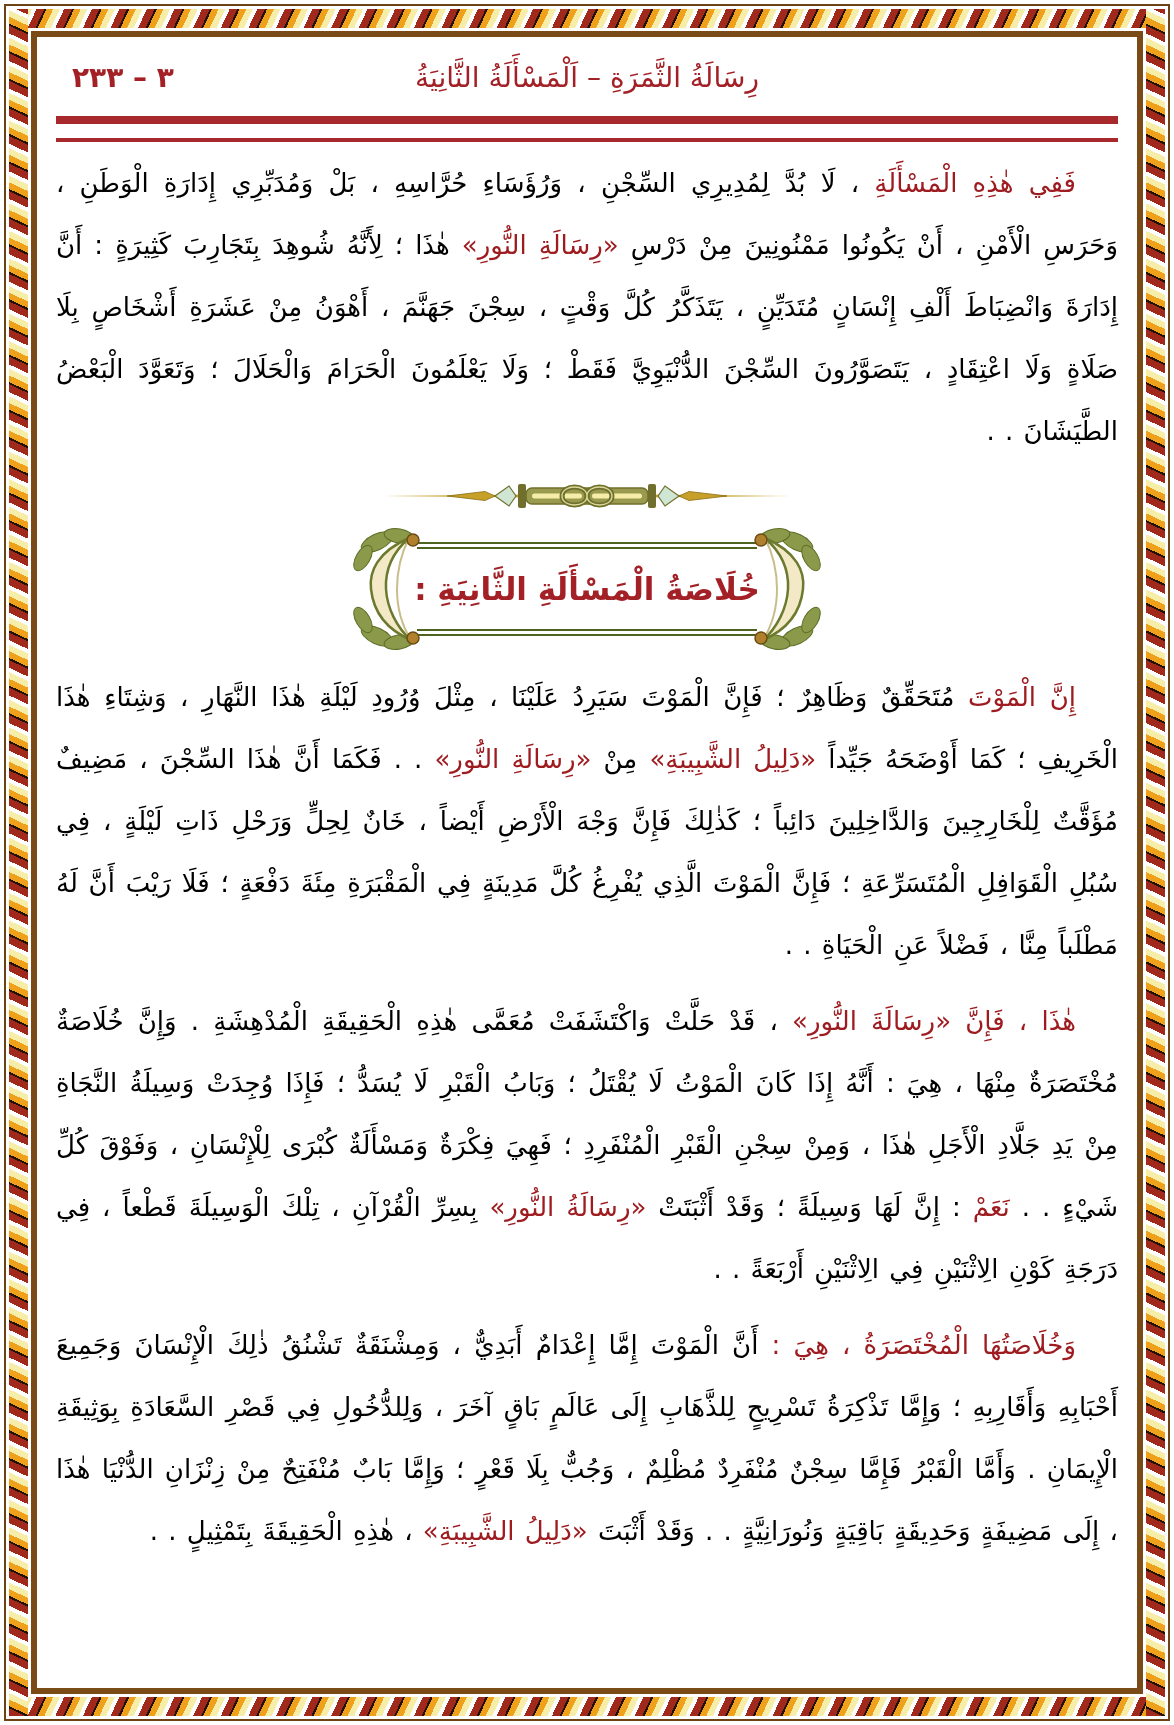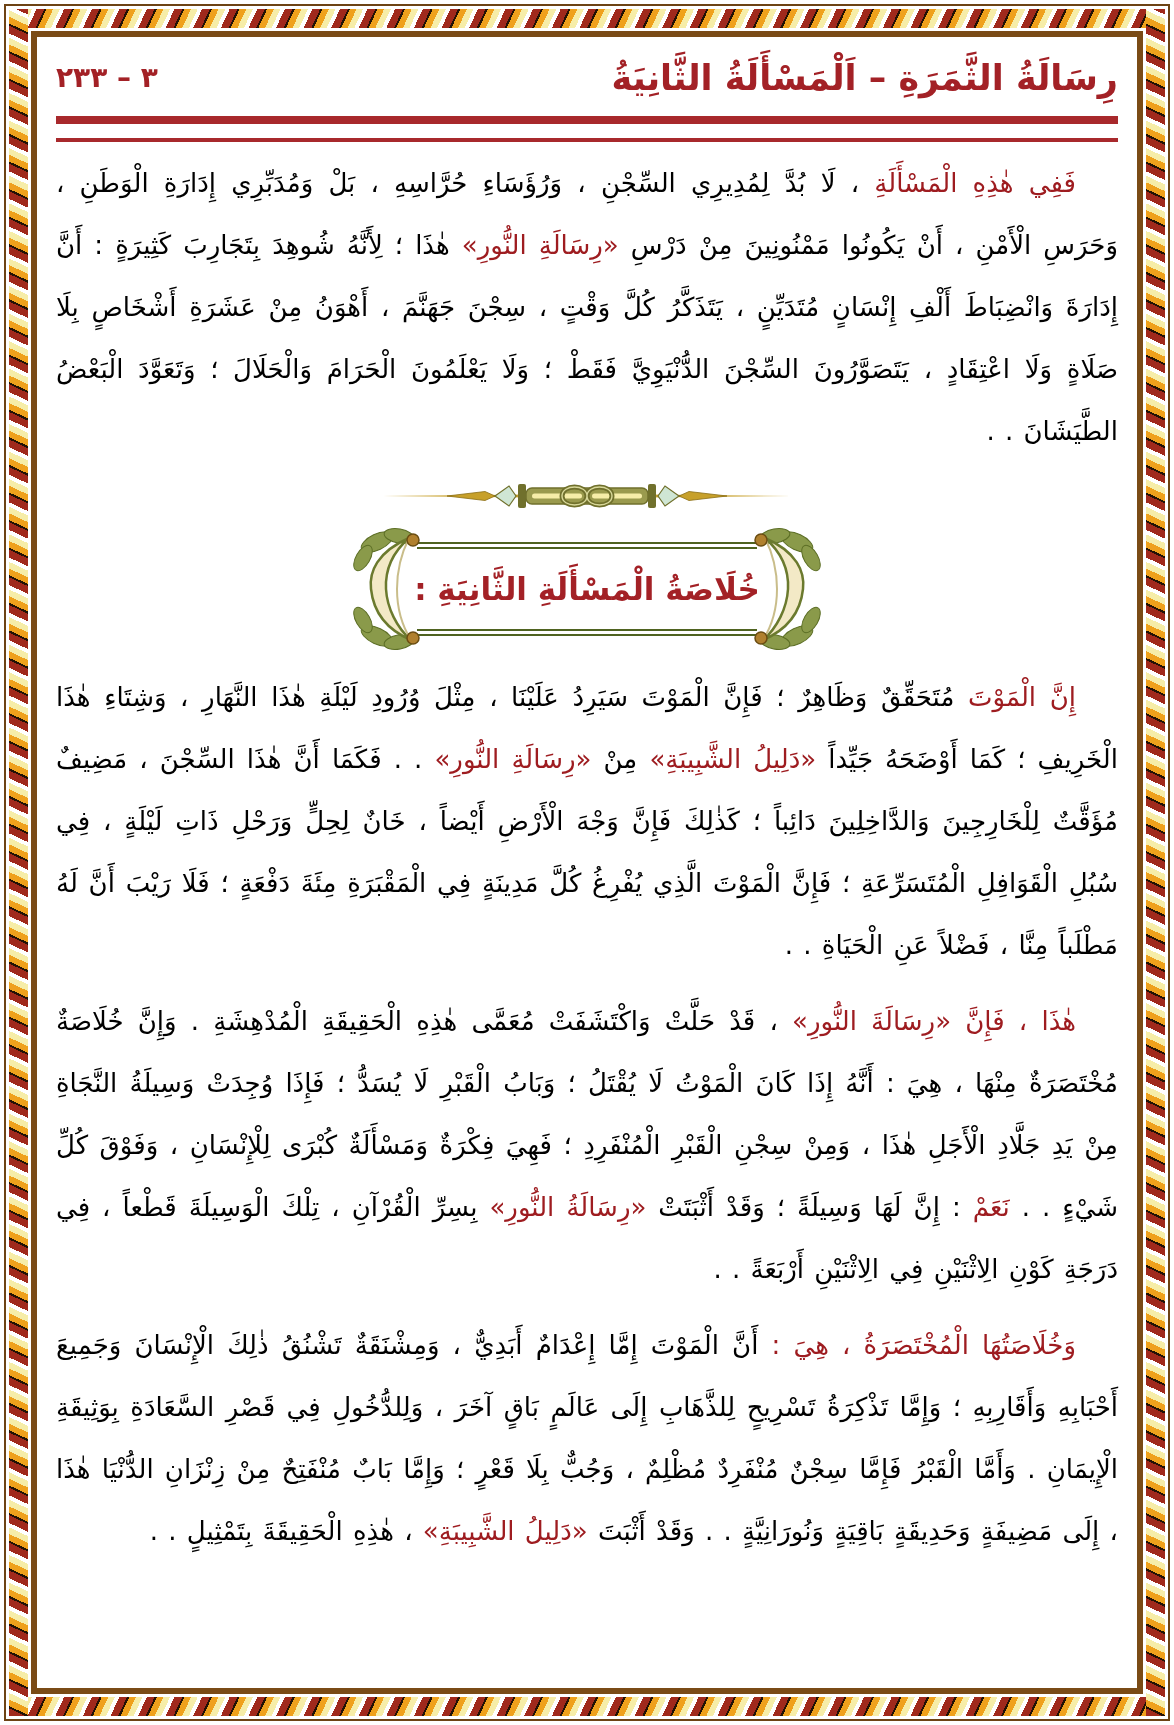--- a/index.html
+++ b/index.html
@@ -32,25 +32,25 @@
   .band-left{left:9px;} .band-right{right:9px;}
   .frame-inner{position:absolute;inset:31px;border:6px solid var(--brown);pointer-events:none;}
 
   
   .content{
     position:absolute;top:40px;left:42px;right:42px;bottom:40px;
     padding:8px 14px;direction:rtl;
   }
   .header{position:relative;height:64px;}
   .page-title{
-    margin:0;color:var(--title-red);
-    font-size:35px;font-weight:bold;line-height:60px;
+    margin:0;text-align:center;color:var(--title-red);
+    font-size:28px;font-weight:normal;line-height:60px;
   }
   .page-number{
-    position:absolute;left:0;top:0;color:var(--title-red);
+    position:absolute;left:16px;top:0;color:var(--title-red);
     font-size:28px;font-weight:bold;line-height:60px;direction:rtl;
   }
   .red-rule{height:14px;border-top:8px solid #a8292c;border-bottom:4px solid #a8292c;margin:4px 0 10px;}
 
   p.body{
     margin:0 0 14px;color:#000;font-size:26px;font-weight:normal;
     line-height:62px;text-align:justify;text-align-last:right;
     text-indent:42px;word-spacing:2px;
   }
   p.body .hl{color:var(--red);}

